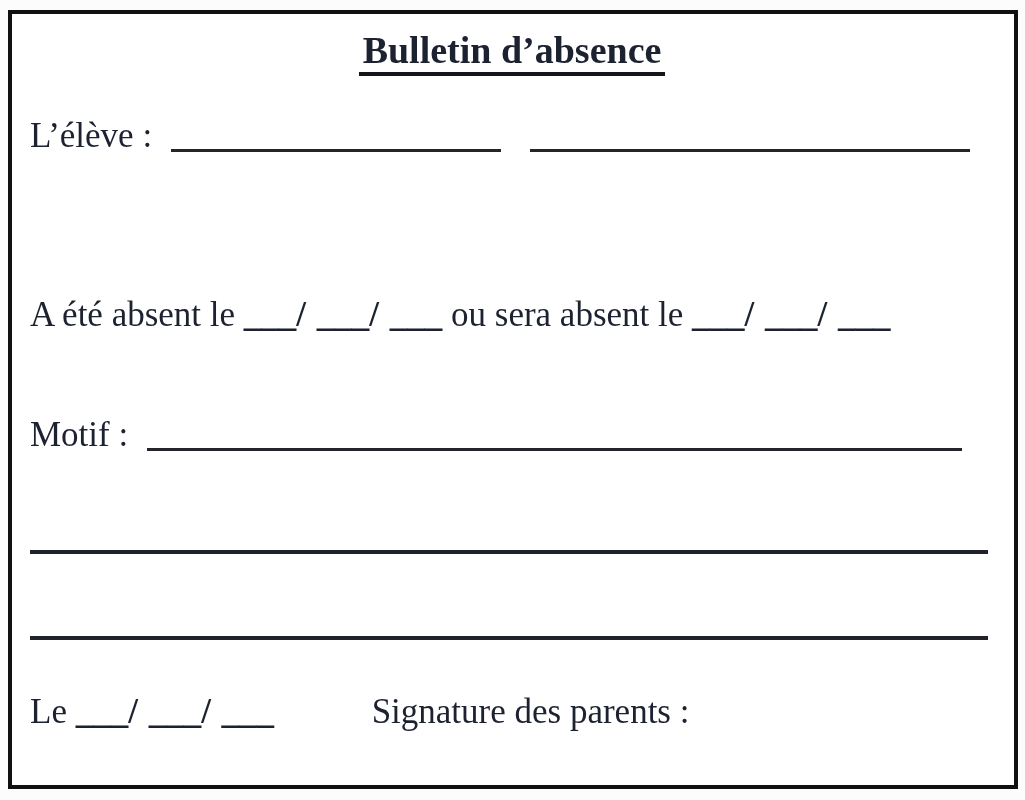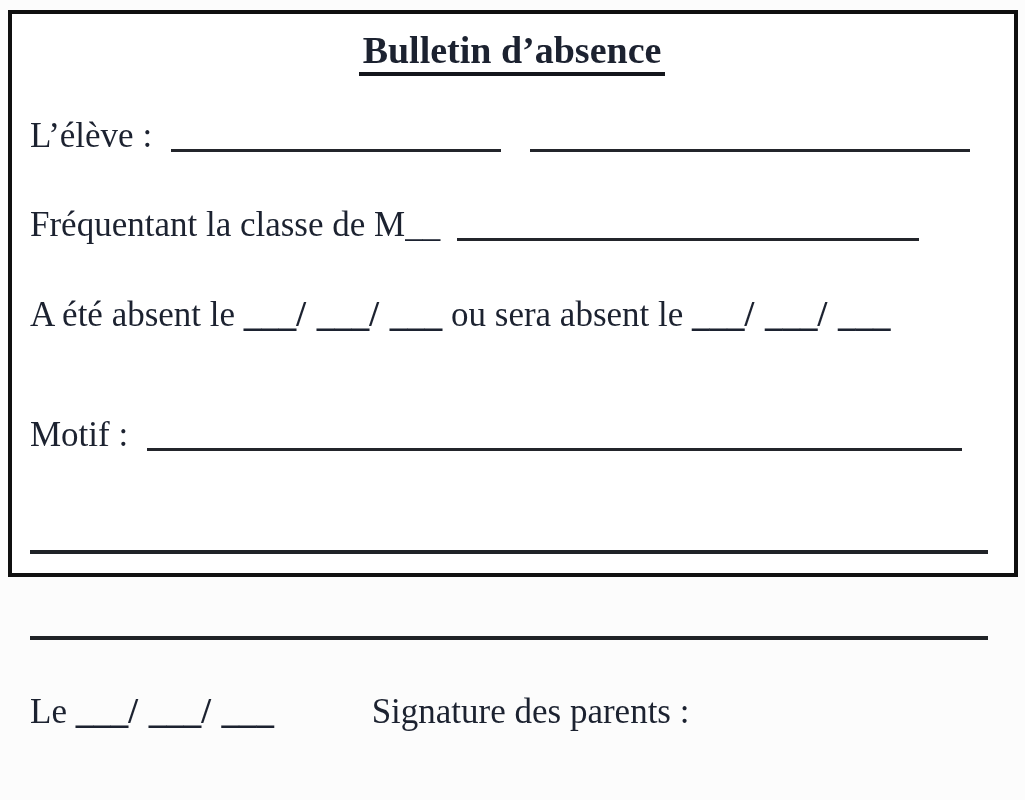--- a/index.html
+++ b/index.html
@@ -13,21 +13,21 @@
     font-family: "Liberation Serif", "DejaVu Serif", serif;
     color: #1c2230;
     position: relative;
     overflow: hidden;
   }
   .sheet {
     position: absolute;
     left: 8px;
     top: 10px;
     width: 1010px;
-    height: 567px;
+    height: 779px;
     box-sizing: border-box;
     border: 4px solid #101010;
     background: #ffffff;
   }
   .row {
     position: absolute;
     left: 18px;
     right: 20px;
     font-size: 35px;
     line-height: 44px;
@@ -76,24 +76,20 @@
   <div class="row title-row" style="top:14px;">
     <span class="title">Bulletin d’absence</span>
   </div>
 
   <div class="row" style="top:100px;">
     <span>L’élève :</span>
     <span class="blank" style="width:330px; margin-left:10px;"></span>
     <span class="blank" style="width:440px; margin-left:20px;"></span>
   </div>
 
-  <div class="row" style="top:189px;">
-    <span>Fréquentant la classe de M__</span>
-    <span class="blank" style="width:462px; margin-left:8px;"></span>
-  </div>
 
   <div class="row" style="top:279px;">
     <span>A été absent le</span>
     <span class="datefield">___/ ___/ ___</span>
     <span>ou sera absent le</span>
     <span class="datefield">___/ ___/ ___</span>
   </div>
 
 
   <div class="row" style="top:399px;">

